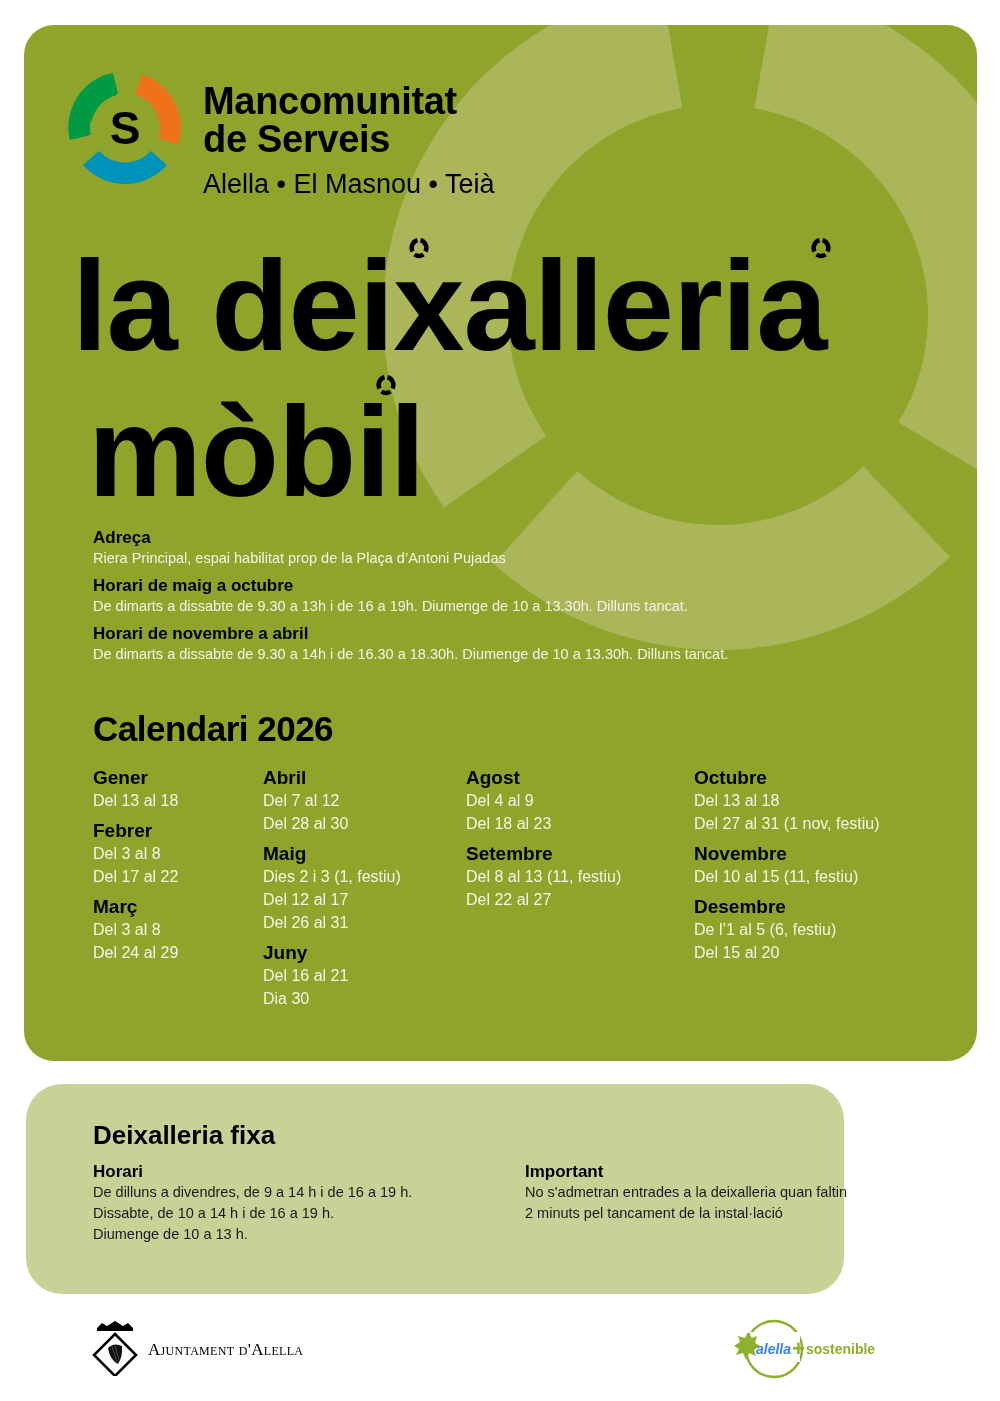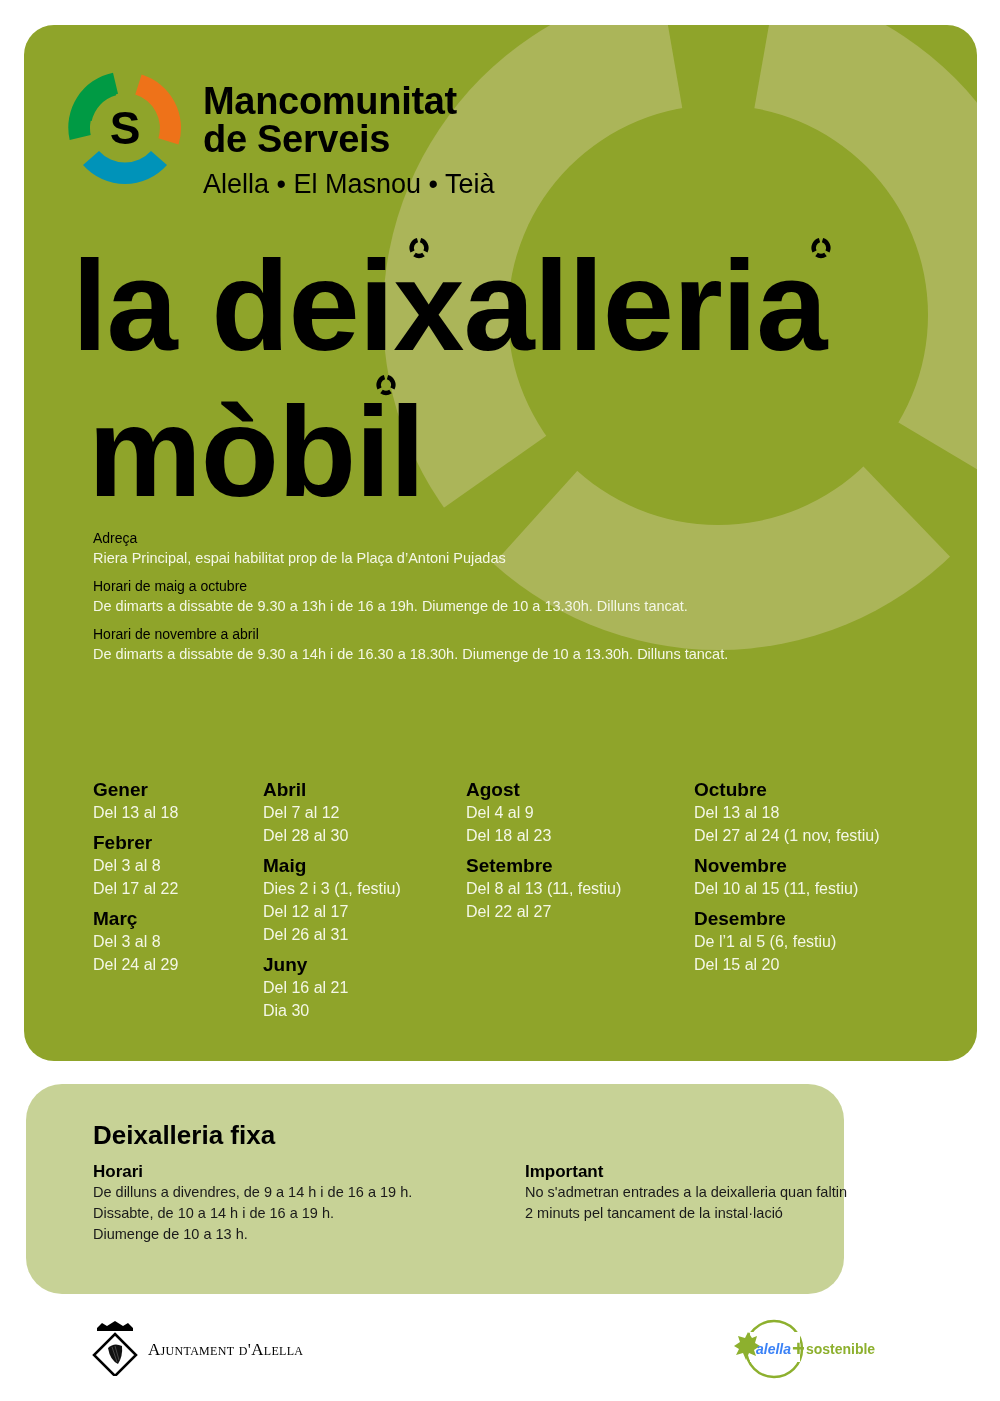--- a/index.html
+++ b/index.html
@@ -22,28 +22,28 @@
       position: absolute; left: 203px; top: 155px; font-size: 27px; line-height: 34px; white-space: nowrap;
     }
 
     .title-line {
       position: absolute; font-weight: bold; font-size: 128px; line-height: 128px;
       letter-spacing: -1px; white-space: nowrap;
     }
     .i-dot { position: absolute; width: 24px; height: 24px; }
 
     .info { position: absolute; left: 93px; top: 528px; width: 860px; }
-    .info-label { font-weight: normal; font-size: 14px; line-height: 20px; }
+    .info-label { font-weight: bold; font-size: 17px; line-height: 20px; }
     .info-text { color: #f4f7e6; font-size: 14.5px; line-height: 20px; margin-bottom: 8px; white-space: nowrap; }
 
     .cal-title {
       position: absolute; left: 93px; top: 709px; font-weight: bold; font-size: 35px; line-height: 40px;
       letter-spacing: -0.5px;
     }
-    .cal-col { position: absolute; top: 767px; margin-top: 12px; }
+    .cal-col { position: absolute; top: 767px; }
     .month { margin-bottom: 8px; }
     .month-name { font-weight: bold; font-size: 19px; line-height: 22px; }
     .month-entry { color: #f4f7e6; font-size: 16px; line-height: 23px; white-space: nowrap; }
 
     .fixed-panel {
       position: absolute; left: 26px; top: 1084px; width: 818px; height: 210px;
       background: #c7d296; border-radius: 36px;
     }
     .fixed-title {
       position: absolute; left: 67px; top: 36px; font-weight: bold; font-size: 26px; line-height: 30px;
@@ -131,20 +131,21 @@
 
   <div class="info" style="left:69px; top:503px;">
     <div class="info-label">Adreça</div>
     <div class="info-text">Riera Principal, espai habilitat prop de la Plaça d’Antoni Pujadas</div>
     <div class="info-label">Horari de maig a octubre</div>
     <div class="info-text">De dimarts a dissabte de 9.30 a 13h i de 16 a 19h. Diumenge de 10 a 13.30h. Dilluns tancat.</div>
     <div class="info-label">Horari de novembre a abril</div>
     <div class="info-text">De dimarts a dissabte de 9.30 a 14h i de 16.30 a 18.30h. Diumenge de 10 a 13.30h. Dilluns tancat.</div>
   </div>
 
+  <div class="cal-title" style="left:69px; top:684px;">Calendari 2026</div>
 
   <div class="cal-col" style="left:69px; top:742px;">
     <div class="month">
       <div class="month-name">Gener</div>
       <div class="month-entry">Del 13 al 18</div>
     </div>
     <div class="month">
       <div class="month-name">Febrer</div>
       <div class="month-entry">Del 3 al 8</div>
       <div class="month-entry">Del 17 al 22</div>
@@ -185,21 +186,21 @@
       <div class="month-name">Setembre</div>
       <div class="month-entry">Del 8 al 13 (11, festiu)</div>
       <div class="month-entry">Del 22 al 27</div>
     </div>
   </div>
 
   <div class="cal-col" style="left:670px; top:742px;">
     <div class="month">
       <div class="month-name">Octubre</div>
       <div class="month-entry">Del 13 al 18</div>
-      <div class="month-entry">Del 27 al 24 (1 nov, festiu)</div>
+      <div class="month-entry">Del 27 al 31 (1 nov, festiu)</div>
     </div>
     <div class="month">
       <div class="month-name">Novembre</div>
       <div class="month-entry">Del 10 al 15 (11, festiu)</div>
     </div>
     <div class="month">
       <div class="month-name">Desembre</div>
       <div class="month-entry">De l’1 al 5 (6, festiu)</div>
       <div class="month-entry">Del 15 al 20</div>
     </div>

